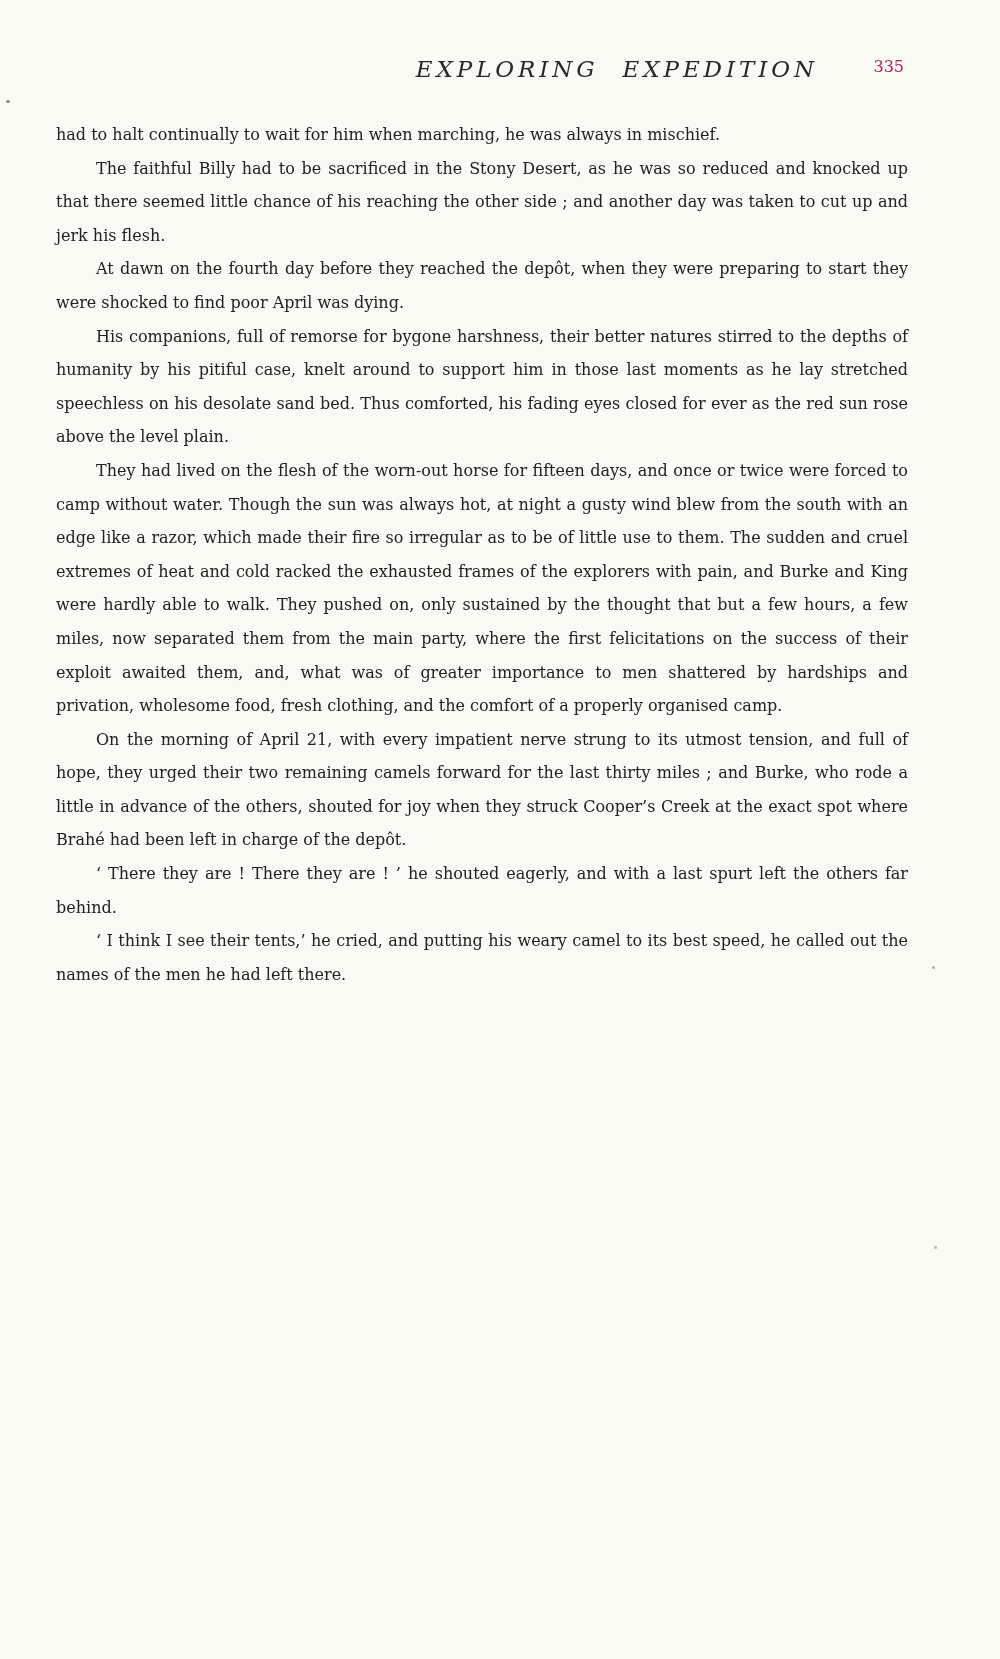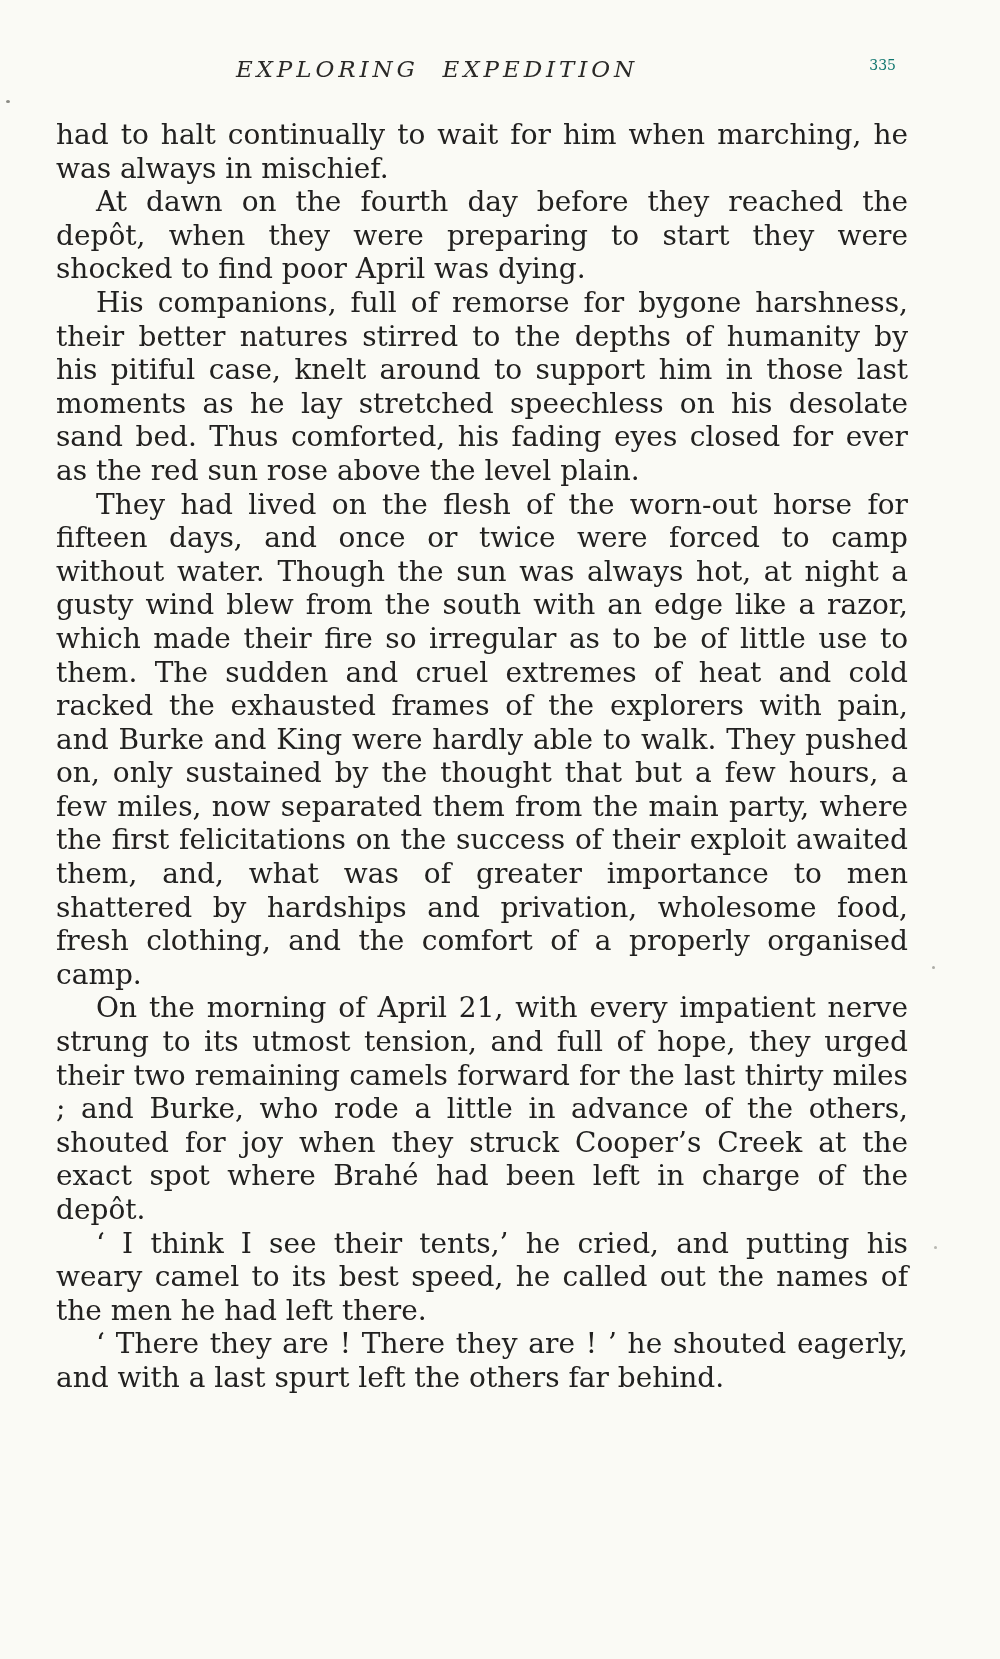--- a/index.html
+++ b/index.html
@@ -21,37 +21,37 @@
   }
   .running-head {
     position: relative;
     height: 40px;
     margin-bottom: 22px;
   }
   .running-title {
     position: absolute;
     left: 0;
     right: 90px;
-    text-align: center;
+    text-align: right;
     font-style: italic;
     font-size: 23px;
     letter-spacing: 0.17em;
     word-spacing: 0.55em;
     color: #2a2927;
     white-space: nowrap;
   }
   .page-number {
     position: absolute;
-    right: 12px;
+    right: 4px;
     top: 1px;
-    font-size: 14px;
-    color: #0f766e;
+    font-size: 16px;
+    color: #be185d;
   }
   .body-text {
-    font-size: 28px;
+    font-size: 16px;
     line-height: 33.6px;
     text-align: justify;
   }
   .body-text p {
     margin: 0;
     padding: 0;
   }
   .body-text p.indent {
     text-indent: 40px;
   }
@@ -74,21 +74,22 @@
 
 <div class="scan-page">
 
   <div class="running-head">
     <div class="running-title">EXPLORING EXPEDITION</div>
     <div class="page-number">335</div>
   </div>
 
   <div class="body-text">
     <p>had to halt continually to wait for him when marching, he was always in mischief.</p>
+    <p class="indent">The faithful Billy had to be sacrificed in the Stony Desert, as he was so reduced and knocked up that there seemed little chance of his reaching the other side ; and another day was taken to cut up and jerk his flesh.</p>
     <p class="indent">At dawn on the fourth day before they reached the depôt, when they were preparing to start they were shocked to find poor April was dying.</p>
     <p class="indent">His companions, full of remorse for bygone harshness, their better natures stirred to the depths of humanity by his pitiful case, knelt around to support him in those last moments as he lay stretched speechless on his desolate sand bed. Thus comforted, his fading eyes closed for ever as the red sun rose above the level plain.</p>
     <p class="indent">They had lived on the flesh of the worn-out horse for fifteen days, and once or twice were forced to camp without water. Though the sun was always hot, at night a gusty wind blew from the south with an edge like a razor, which made their fire so irregular as to be of little use to them. The sudden and cruel extremes of heat and cold racked the exhausted frames of the explorers with pain, and Burke and King were hardly able to walk. They pushed on, only sustained by the thought that but a few hours, a few miles, now separated them from the main party, where the first felicitations on the success of their exploit awaited them, and, what was of greater importance to men shattered by hardships and privation, wholesome food, fresh clothing, and the comfort of a properly organised camp.</p>
     <p class="indent">On the morning of April 21, with every impatient nerve strung to its utmost tension, and full of hope, they urged their two remaining camels forward for the last thirty miles ; and Burke, who rode a little in advance of the others, shouted for joy when they struck Cooper’s Creek at the exact spot where Brahé had been left in charge of the depôt.</p>
+    <p class="indent">‘ There they are !  There they are ! ’ he shouted eagerly, and with a last spurt left the others far behind.</p>
     <p class="indent">‘ I think I see their tents,’ he cried, and putting his weary camel to its best speed, he called out the names of the men he had left there.</p>
-    <p class="indent">‘ There they are !  There they are ! ’ he shouted eagerly, and with a last spurt left the others far behind.</p>
   </div>
 
 </div>
 
 </body></html>

